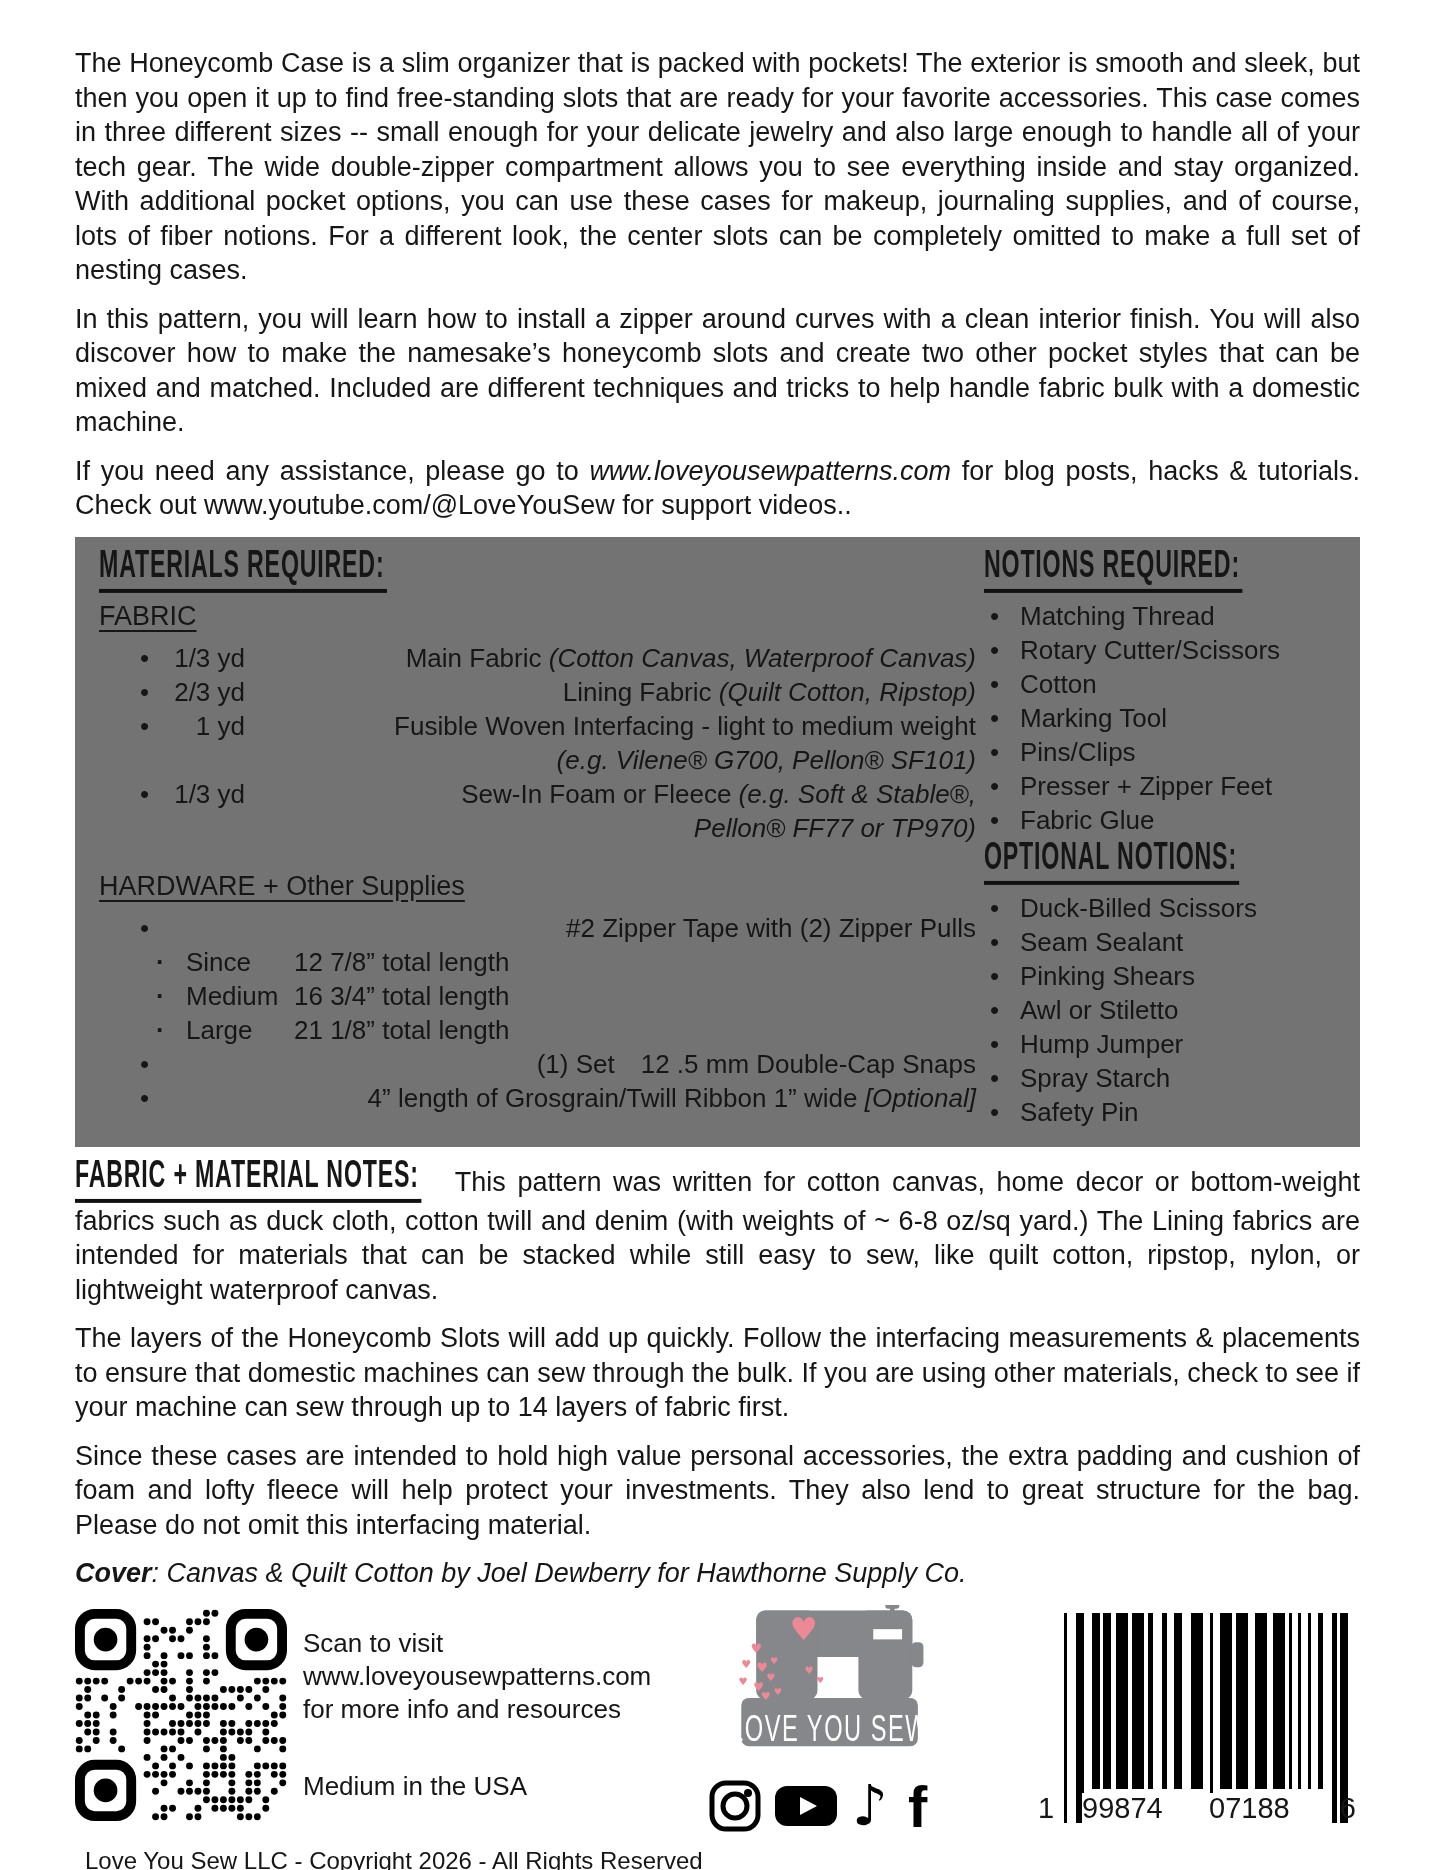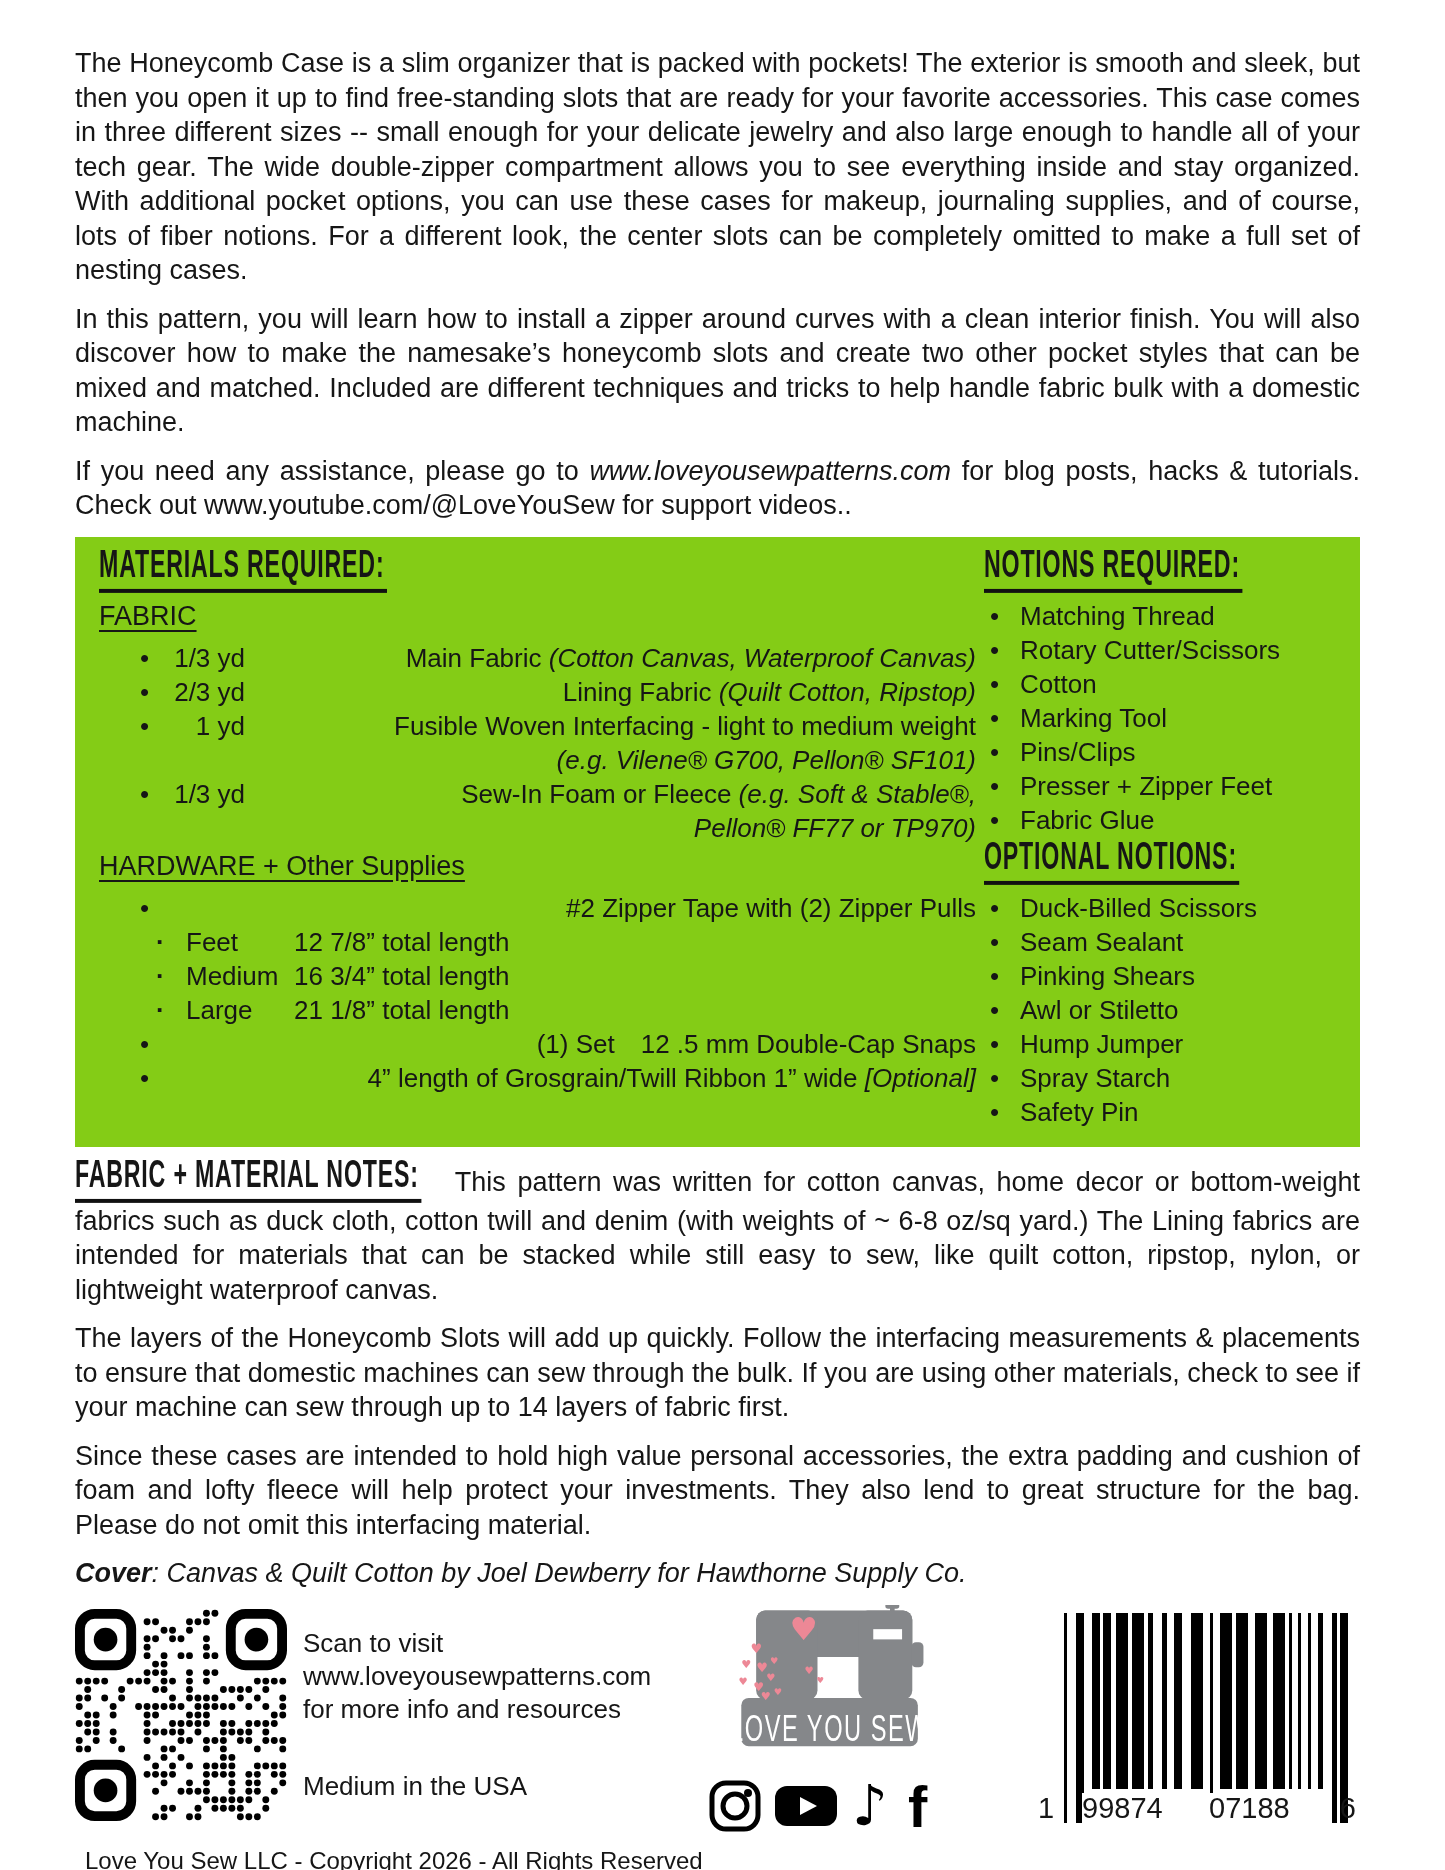--- a/index.html
+++ b/index.html
@@ -4,32 +4,32 @@
 <style>
   html,body{margin:0;padding:0;background:#fff;}
   body{width:1445px;height:1870px;position:relative;font-family:"Liberation Sans",sans-serif;color:#161616;}
   .page{padding:46px 85px 0 75px;}
 
   
   .intro p{font-size:27px;line-height:34.5px;text-align:justify;margin:0 0 14px 0;}
   .it{font-style:italic;}
 
   
-  .mbox{background:#84cc16;margin-top:4px;padding:16px 24px 18px 24px;display:flex;min-height:528px;box-sizing:border-box;}
+  .mbox{background:#737373;margin-top:4px;padding:16px 24px 18px 24px;display:flex;min-height:528px;box-sizing:border-box;}
   .col-left{flex:1;}
   .col-right{width:352px;padding-left:8px;}
 
   .fancy-wrap{margin:2px 0 6px 0;}
   .fancy{display:inline-block;font-weight:700;font-size:29px;letter-spacing:1px;
          transform:scale(.8,1.32);transform-origin:left bottom;
          border-bottom:3px solid #111;padding:0 3px 2px 0;line-height:1.15;white-space:nowrap;}
   .fancy-inline{margin-right:-64px;}
 
   .subhead{font-size:27px;line-height:34px;text-decoration:underline;text-underline-offset:5px;margin:2px 0 8px 0;}
-  .subhead2{margin-top:4px;}
+  .subhead2{margin-top:24px;}
 
   .mrow{display:flex;line-height:34px;font-size:26px;padding-left:20px;text-align:right;}
   .mrow::before{content:"•";width:30px;flex:0 0 30px;}
   .qty{width:96px;flex:0 0 96px;}
   .mtext{flex:1;}
   .line2{font-style:italic;margin-left:73px;}
 
   .srow{display:flex;line-height:34px;font-size:26px;padding-left:57px;}
   .srow::before{content:"·";width:30px;flex:0 0 30px;font-weight:700;}
   .ssize{width:108px;flex:0 0 108px;}
@@ -101,21 +101,21 @@
         <span class="qty">1/3 yd</span>
         <span class="mtext"><span>Sew-In Foam or Fleece </span><span class="it">(e.g. Soft &amp; Stable®,</span><span class="line2" style="display:block">Pellon® FF77 or TP970)</span></span>
       </div>
 
       <div class="subhead subhead2">HARDWARE + Other Supplies</div>
 
       <div class="mrow">
         <span class="mtext">#2 Zipper Tape with (2) Zipper Pulls</span>
       </div>
       <div class="srow">
-        <span class="ssize">Feet</span>
+        <span class="ssize">Since</span>
         <span>12 7/8” total length</span>
       </div>
       <div class="srow">
         <span class="ssize">Medium</span>
         <span>16 3/4” total length</span>
       </div>
       <div class="srow">
         <span class="ssize">Large</span>
         <span>21 1/8” total length</span>
       </div>

